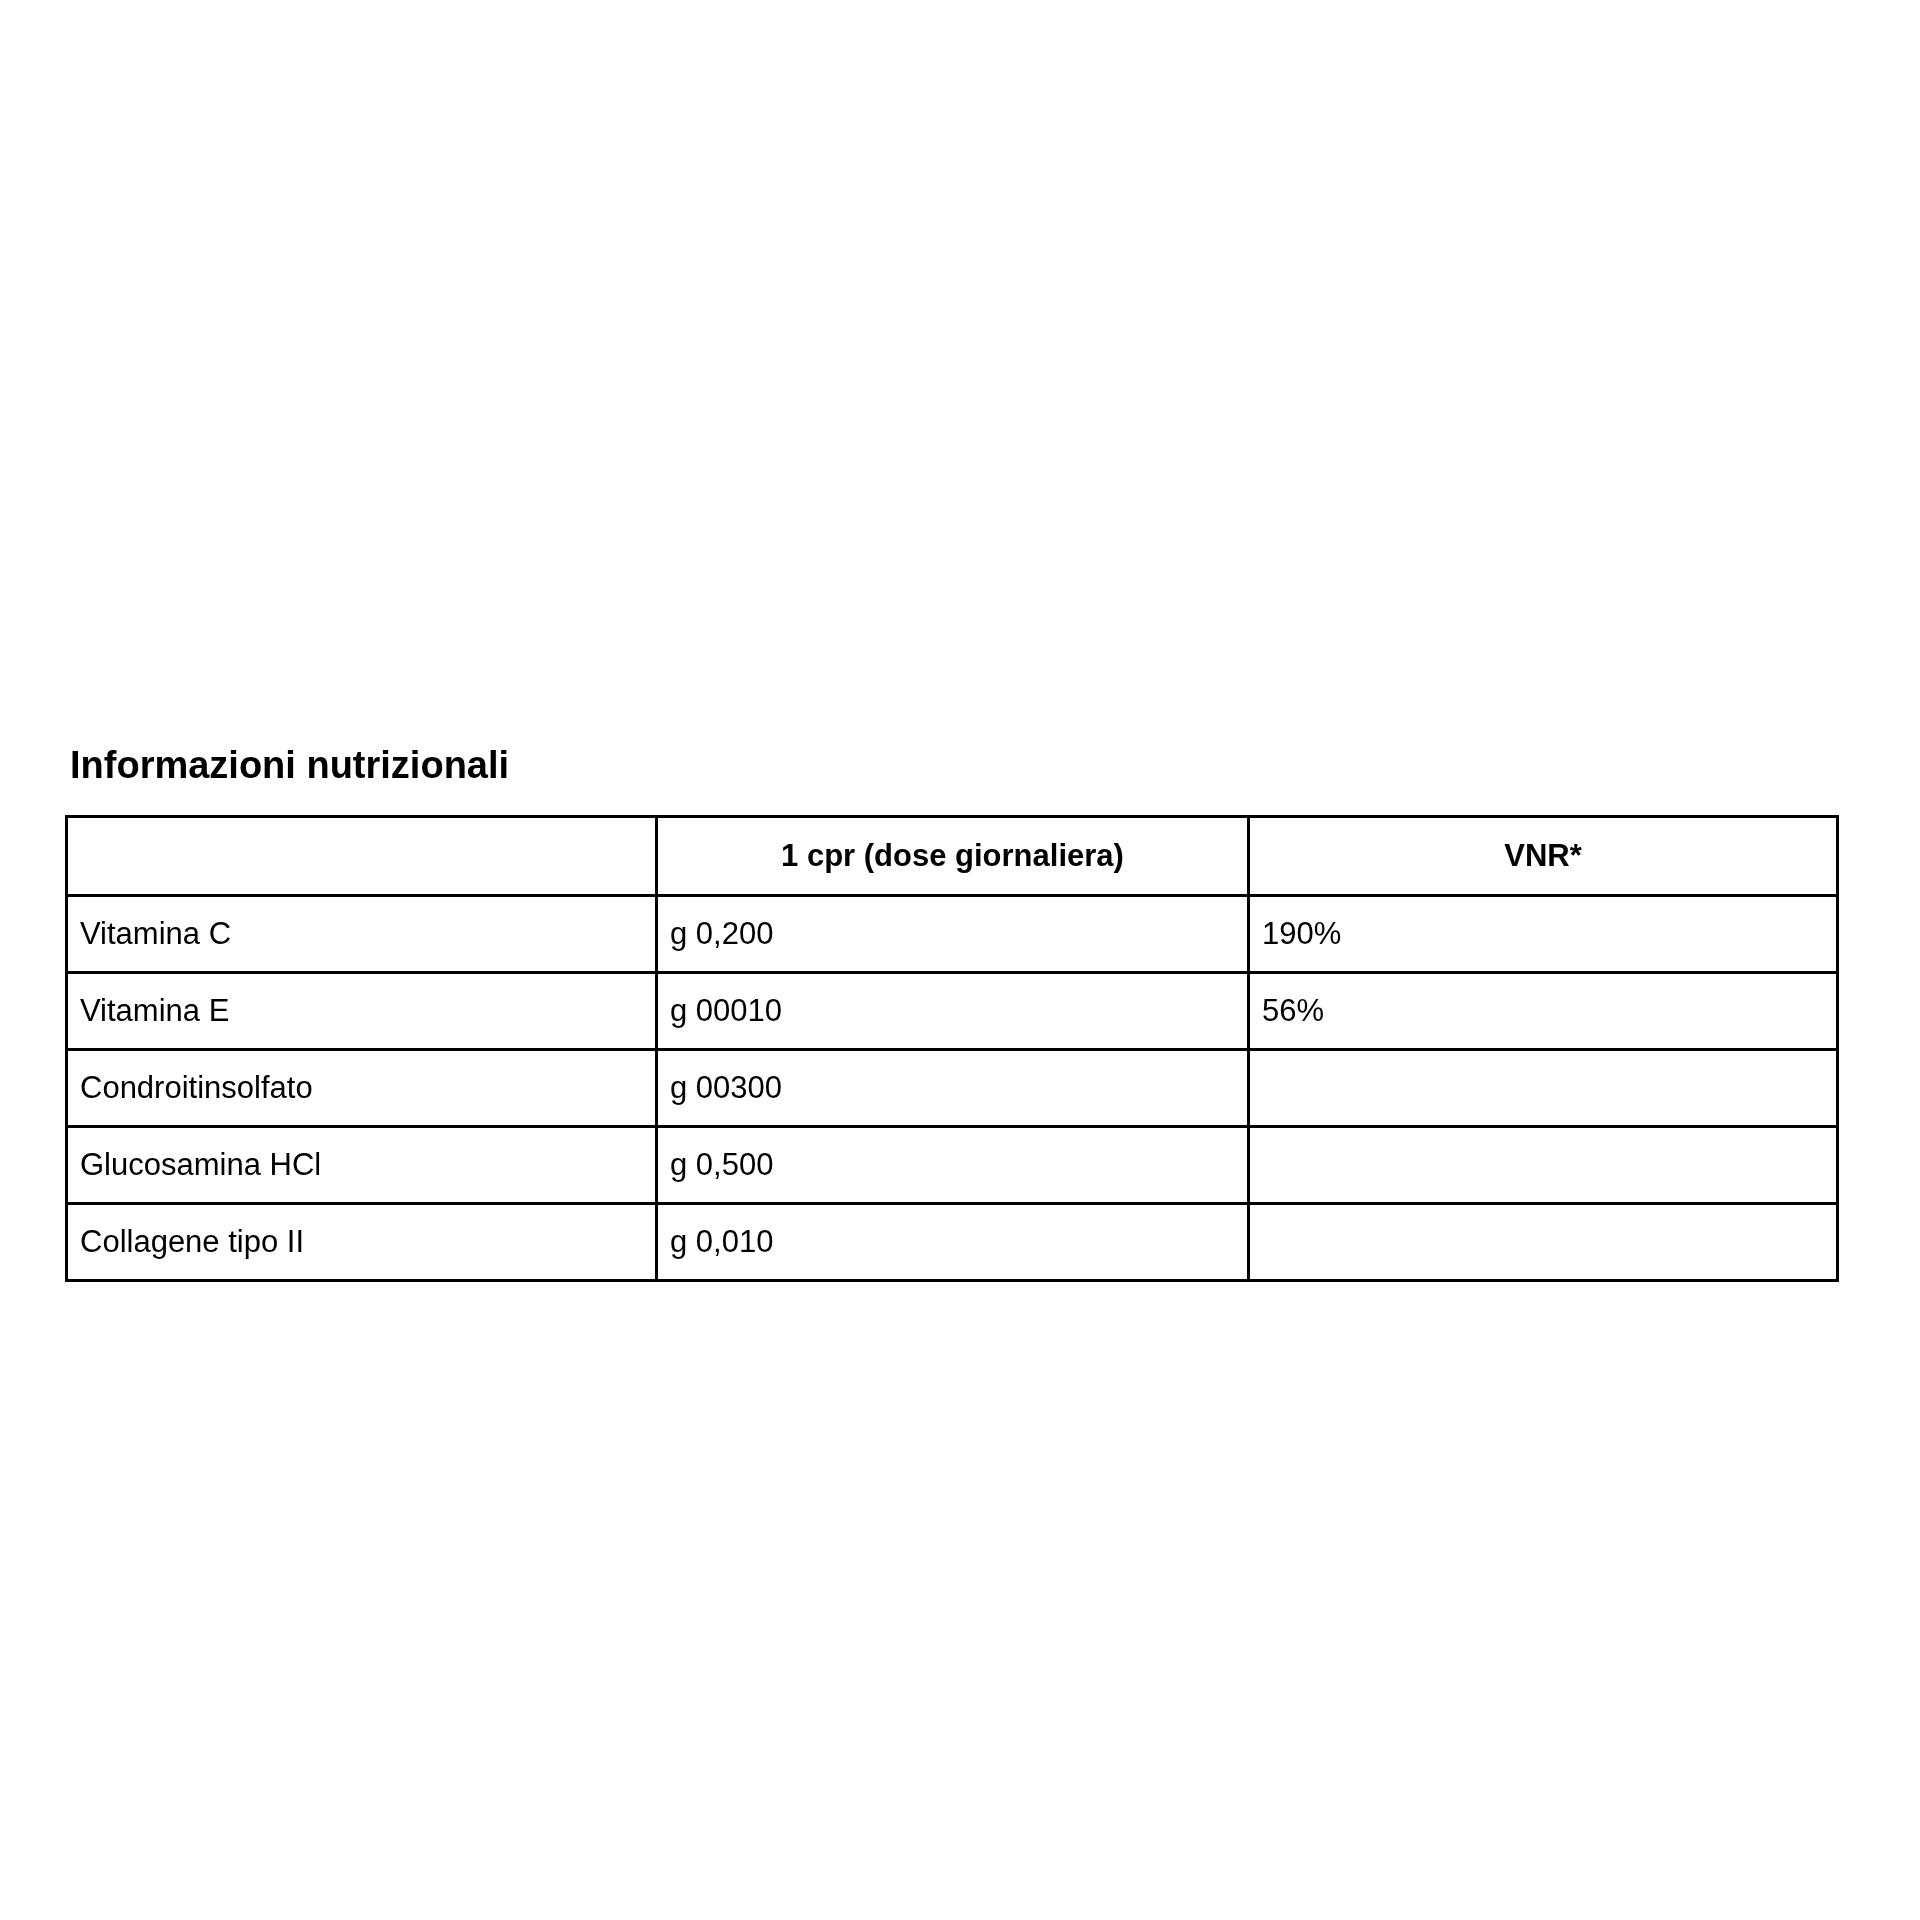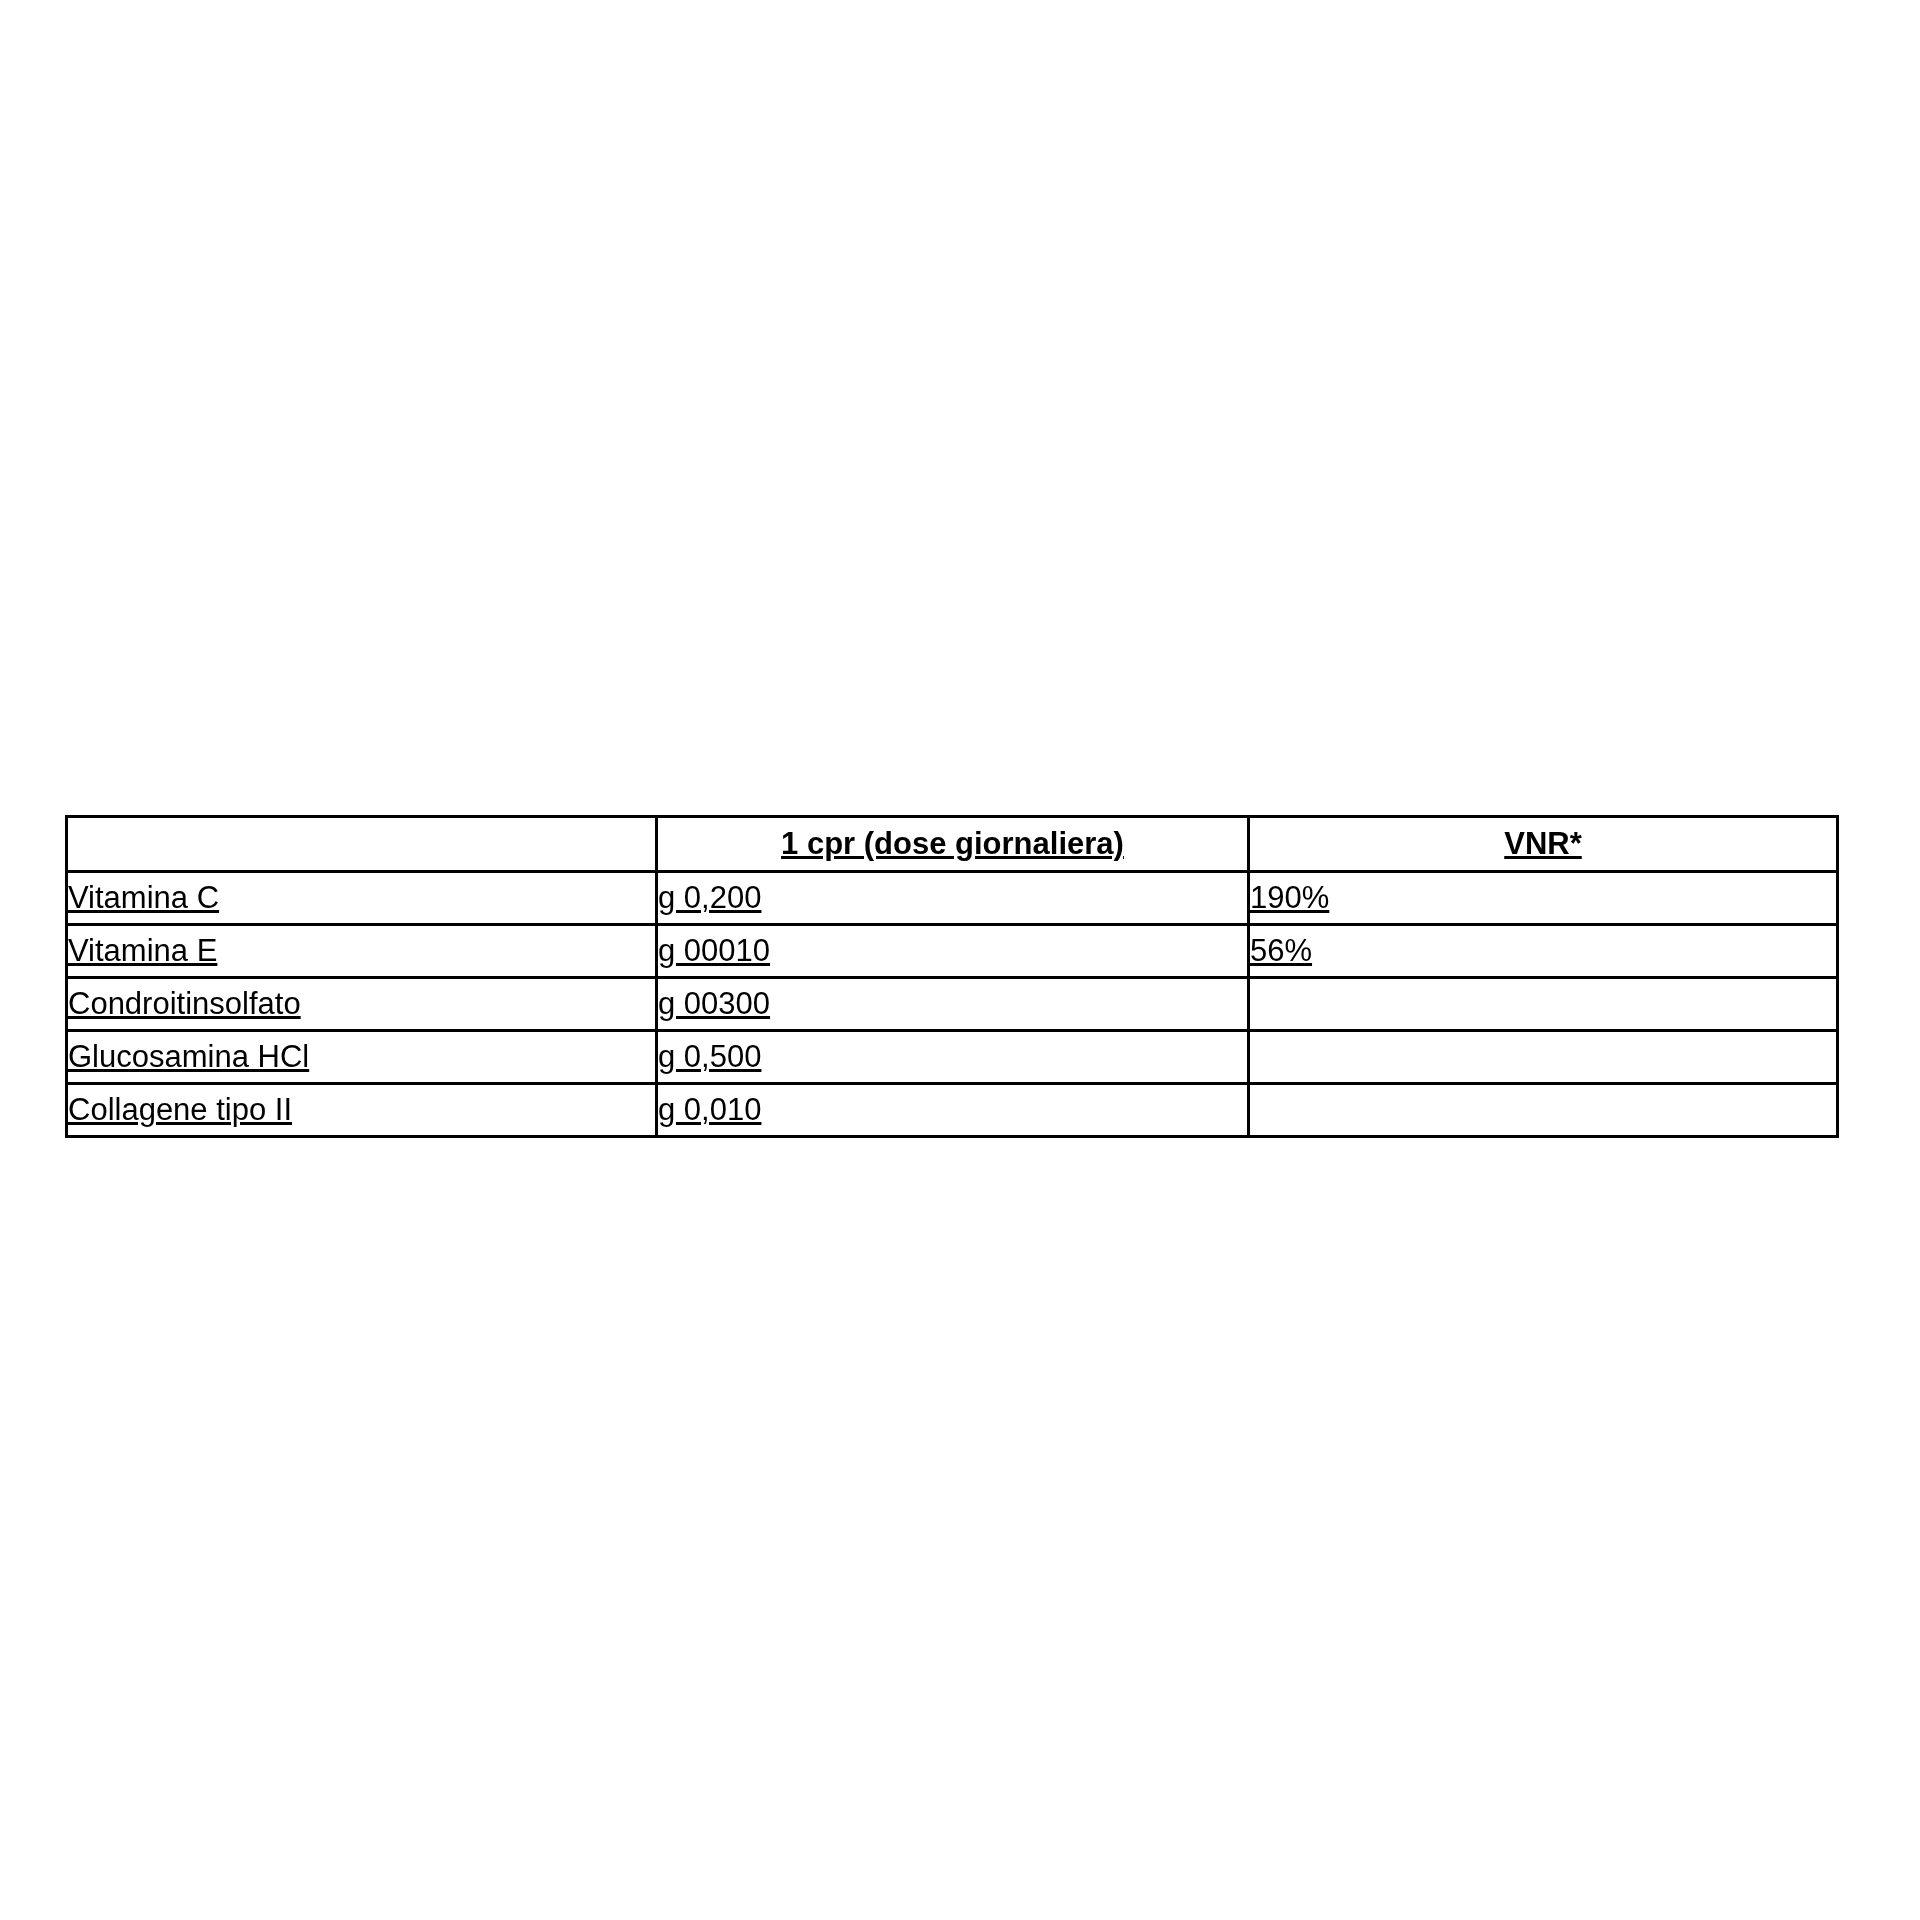--- a/index.html
+++ b/index.html
@@ -32,25 +32,24 @@
     top: 815px;
     width: 1771px;
     border-collapse: collapse;
     table-layout: fixed;
   }
   table.nutrition-table th,
   table.nutrition-table td {
     border: 3px solid #000000;
     font-size: 31px;
     line-height: 1.15;
-    padding: 0;
+    padding: 12px;
     vertical-align: middle;
     overflow: hidden;
     white-space: nowrap;
-    text-decoration: underline;
   }
   table.nutrition-table thead th {
     height: 52px;
     font-weight: bold;
     text-align: center;
   }
   table.nutrition-table tbody td {
     height: 50px;
     font-weight: normal;
     margin-left: 31px;
@@ -62,20 +61,21 @@
   td.cell-dose,
   td.cell-vnr {
     text-align: left;
   }
 </style>
 </head>
 <body>
 
 <div class="page">
 
+  <h1 class="doc-title">Informazioni nutrizionali</h1>
 
   <table class="nutrition-table">
     <colgroup>
       <col style="width:590px">
       <col style="width:592px">
       <col style="width:589px">
     </colgroup>
     <thead>
       <tr>
         <th class="cell-name"></th>

